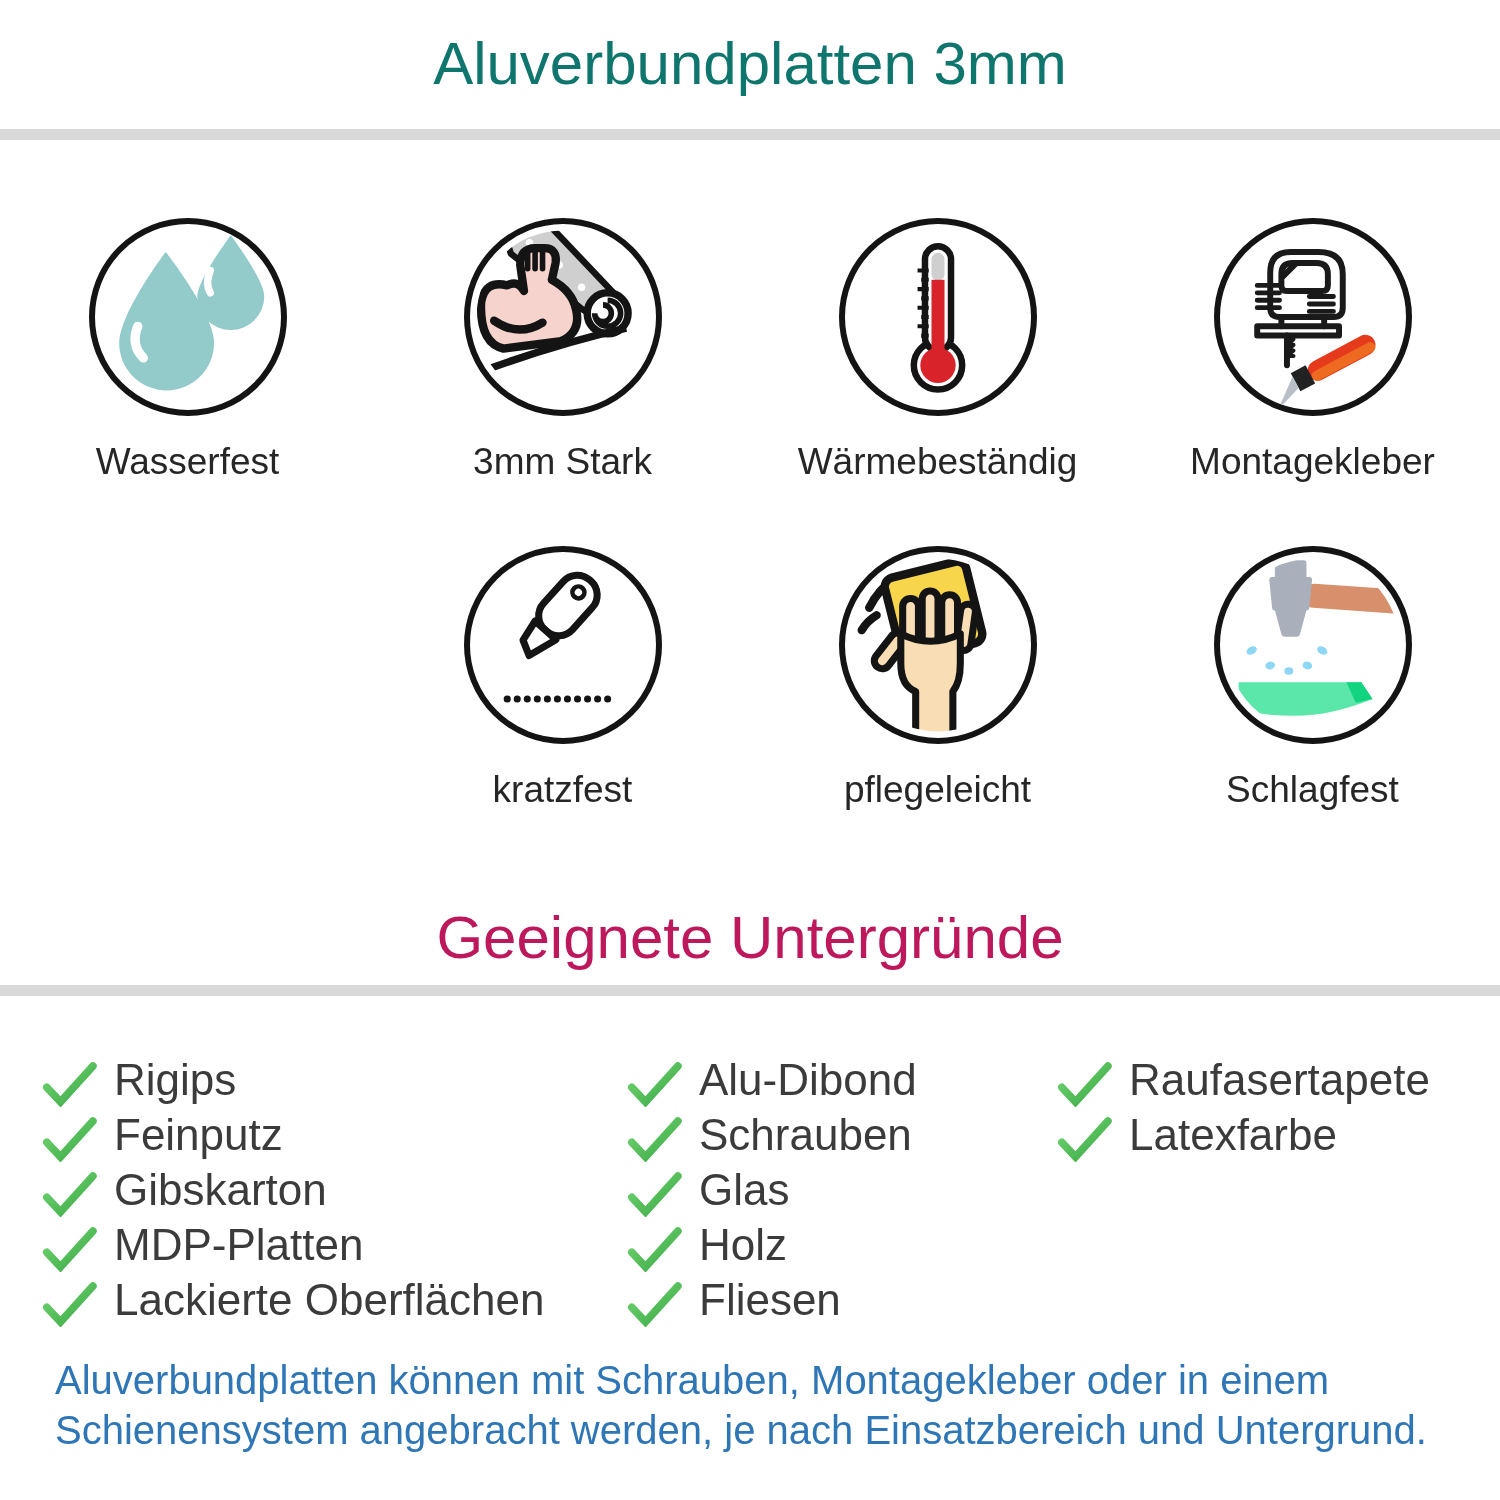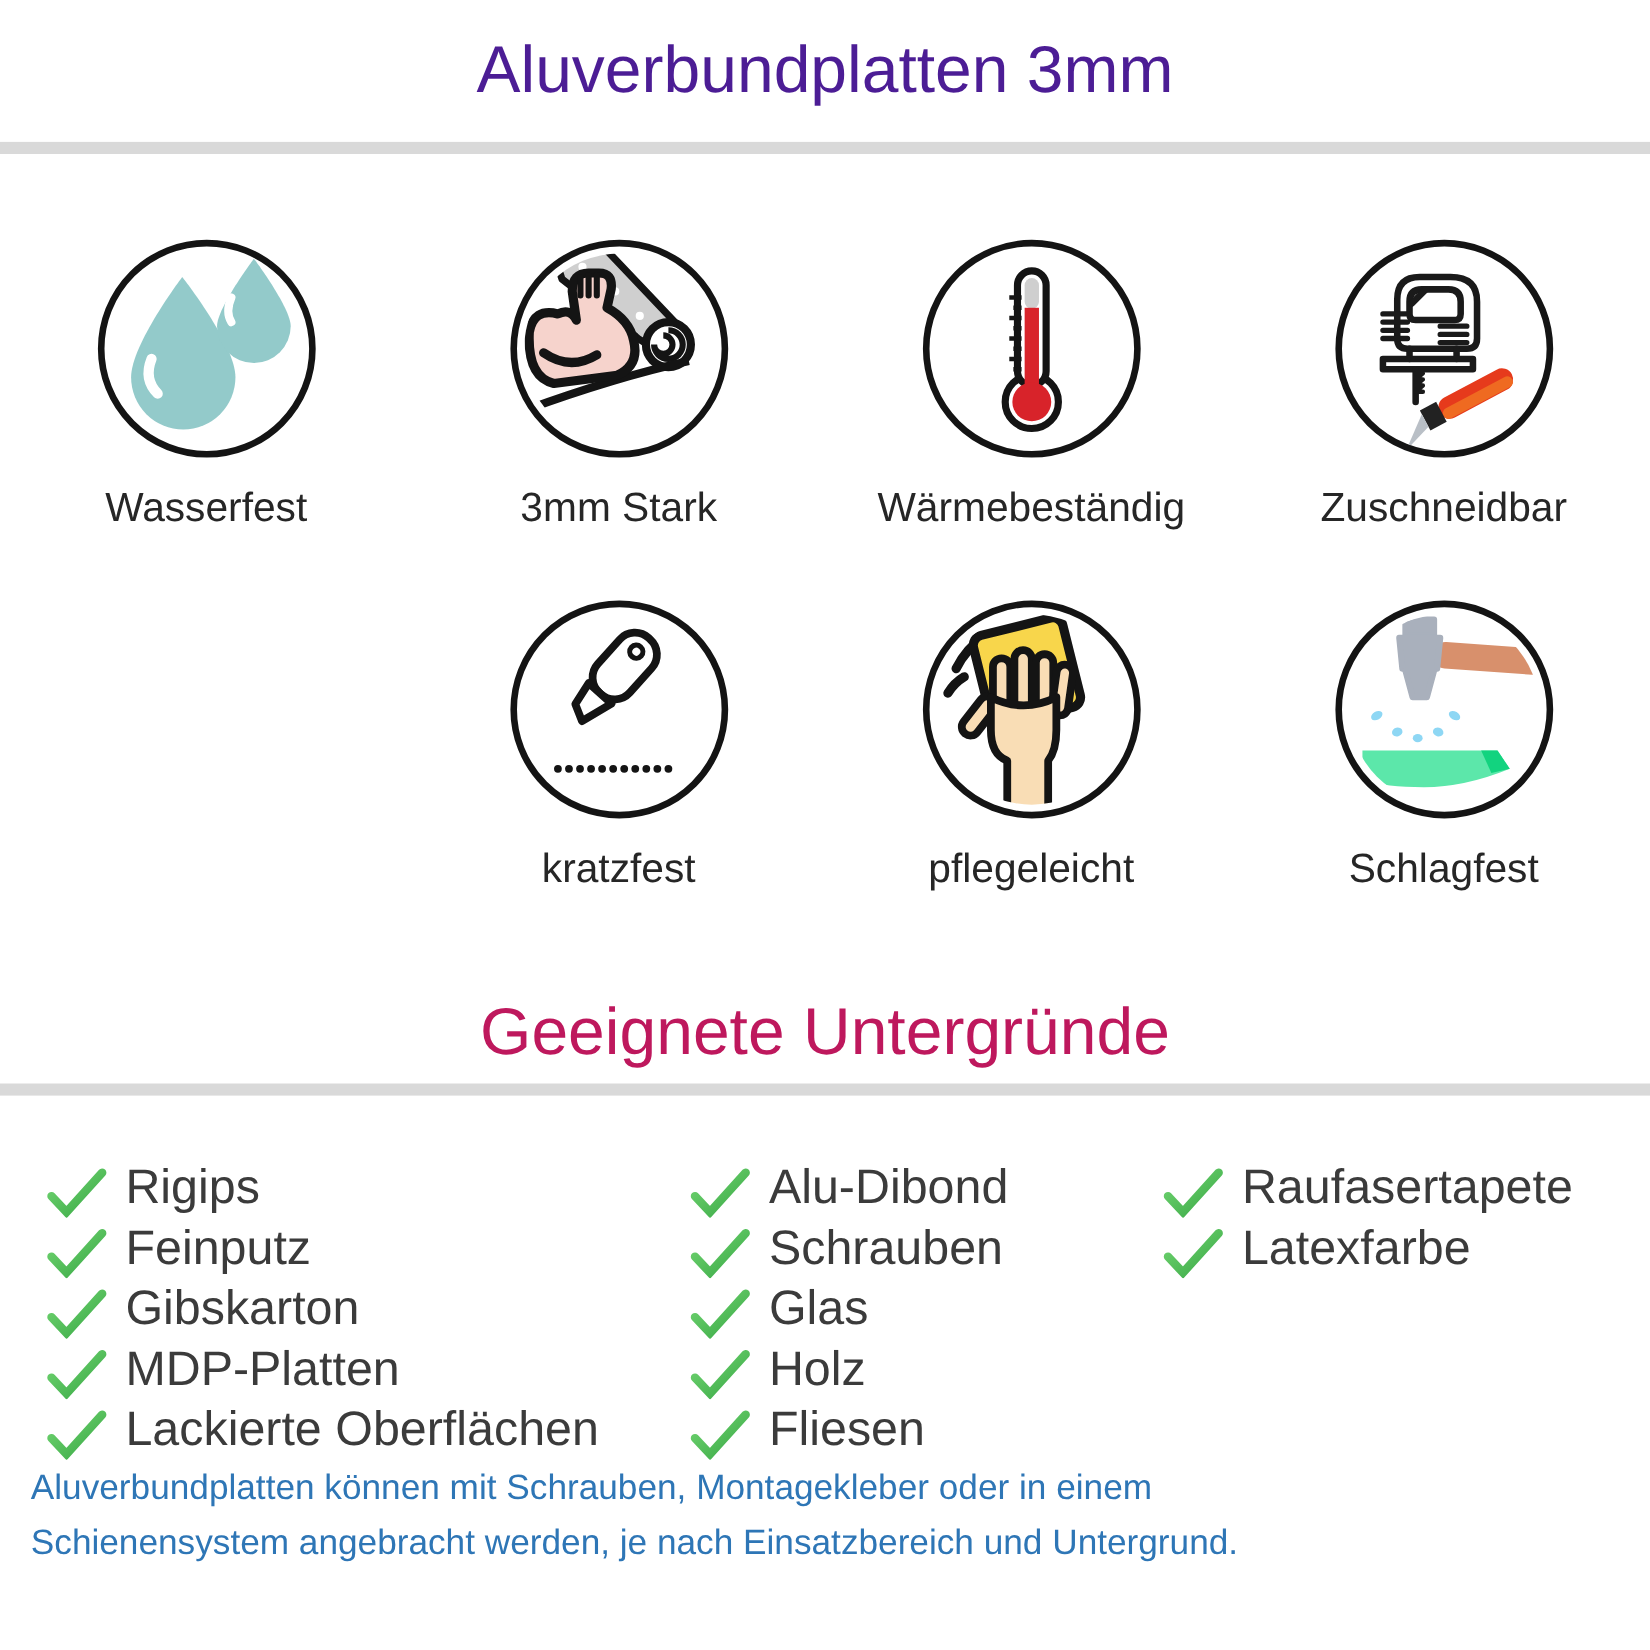--- a/index.html
+++ b/index.html
@@ -1,19 +1,19 @@
 <!DOCTYPE html>
 <html><head>
 <meta charset="utf-8">
 <style>
   html,body{margin:0;padding:0;background:#fff;}
   .page{position:relative;width:1500px;height:1500px;background:#ffffff;overflow:hidden;
         font-family:"Liberation Sans", sans-serif;}
   .title{margin:0;padding-top:26px;text-align:center;font-size:60px;font-weight:500;
-         color:#4c1d95;line-height:75px;letter-spacing:0px;}
+         color:#0f766e;line-height:75px;letter-spacing:0px;}
   .title.sub{color:#be185d;margin-top:88px;padding-top:0;}
   .divider{height:11px;background:#d9d9d9;width:100%;}
   .divider.first{margin-top:28px;}
   .divider.second{margin-top:10px;}
 
   .features-row{display:flex;justify-content:flex-end;}
   .features-row.row1{margin-top:78px;}
   .features-row.row2{margin-top:62px;padding-left:45px;}
   .feature{width:375px;display:flex;flex-direction:column;align-items:center;}
   .circle{width:186px;height:186px;border:6px solid #141414;border-radius:50%;
@@ -22,21 +22,21 @@
   .feature-label{margin-top:24px;font-size:37px;line-height:44px;color:#262626;}
 
   .substrates{display:flex;margin-top:56px;padding-left:40px;}
   .sub-col{display:flex;flex-direction:column;}
   .sub-col.c1{width:585px;}
   .sub-col.c2{width:430px;}
   .sub-col.c3{flex:1;}
   .sub-item{display:flex;align-items:center;height:55px;font-size:44px;color:#3b3b3b;white-space:nowrap;}
   .check{width:58px;height:46px;margin-right:16px;flex:0 0 auto;transform:translateY(4px);}
 
-  .footer{padding-left:28px;font-size:32px;line-height:50px;
+  .footer{margin-top:28px;padding-left:55px;font-size:40px;line-height:50px;
           color:#2e76b6;}
   .footer div{white-space:nowrap;}
 </style>
 </head>
 <body>
 
 <div class="page">
 
   <h1 class="title">Aluverbundplatten 3mm</h1>
   <div class="divider first"></div>
@@ -109,21 +109,21 @@
             <path d="M36,62 h3.5 l-3.5,3 h3.5 l-3.5,3 h3.5 l-3.5,3 h3.5" stroke-width="2.2"></path>
           </g>
           <g transform="rotate(-28 55 78)">
             <rect x="47" y="72" width="40" height="11" rx="5.5" fill="#e63a1c"></rect>
             <rect x="48" y="77" width="38" height="5.5" rx="2.7" fill="#ef6a21"></rect>
             <rect x="39" y="72" width="9" height="11" fill="#222222"></rect>
             <polygon points="39,74 24,86 39,81" fill="#b9bfc6"></polygon>
           </g>
         </svg>
       </div>
-      <div class="feature-label">Zuschneidbar</div>
+      <div class="feature-label">Montagekleber</div>
     </div>
   </div>
 
   <div class="features-row row2">
 
     <div class="feature">
       <div class="circle">
         <svg width="186" height="186" viewBox="0 0 100 100">
           <g transform="rotate(42 45 38)">
             <rect x="34" y="8" width="21" height="36" rx="10" fill="#fff" stroke="#141414" stroke-width="3.8"></rect>

